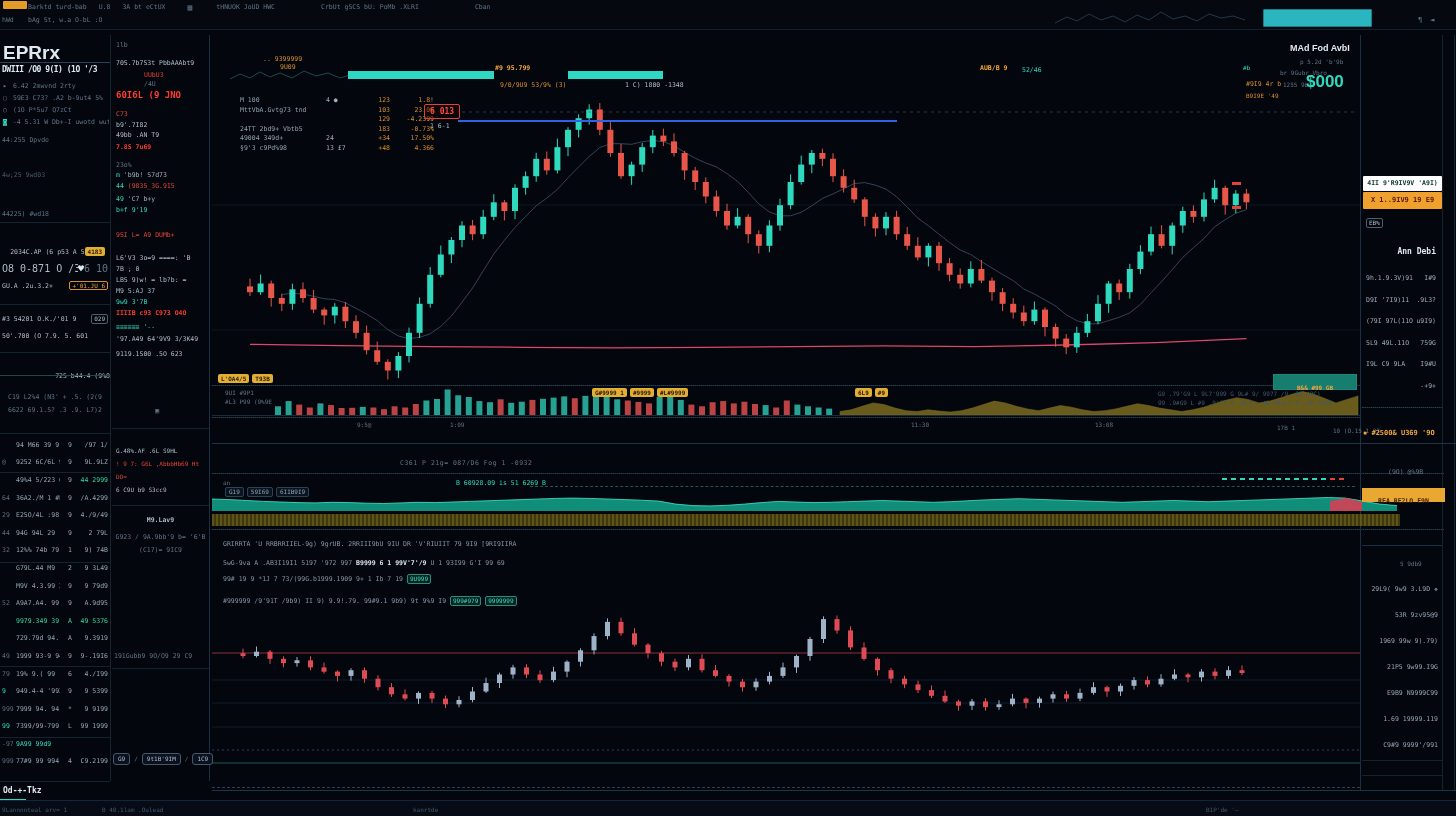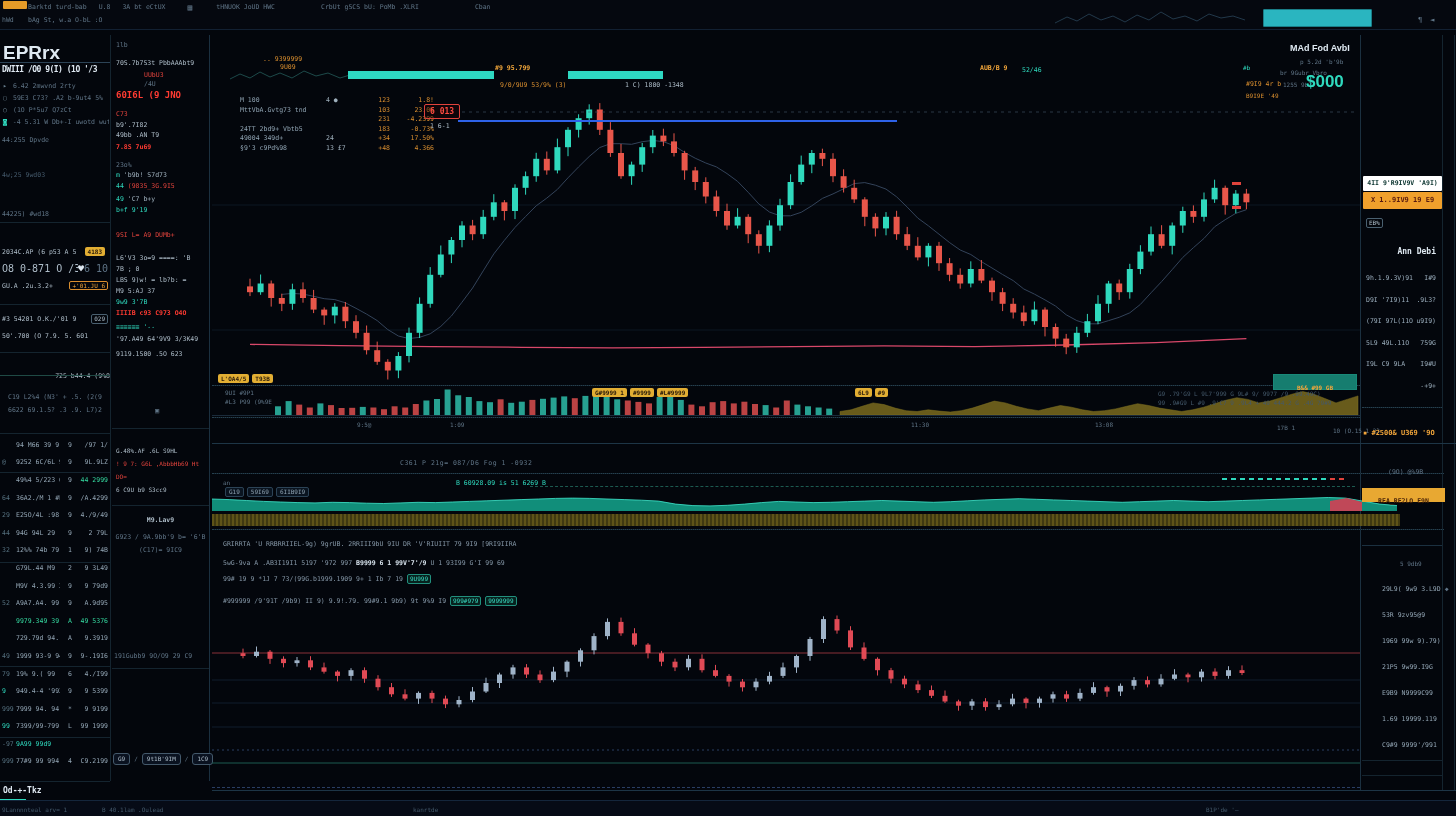--- a/index.html
+++ b/index.html
@@ -40,21 +40,21 @@
   .wl-row.cg{color:#35d9a0}
   .wl-row.ct .cn{color:#2fd9be}
   .wl-row.ci .ci0{color:#2fd9be}
   .wl-row.cvg .cv{color:#35d9a0}
   .leg-row{display:flex;font-size:6.5px;line-height:9.6px;color:#8fa3b2;white-space:nowrap}
   .leg-row .ll{width:86px}.leg-row .lm{width:34px;color:#9fb0bd}
   .leg-row .lv1{width:30px;text-align:right;color:#d98e2f}
   .leg-row .lv2{width:44px;text-align:right;color:#d98e2f}
   .op-row{display:flex;justify-content:space-between;font-size:6.5px;line-height:21.5px;
           color:#9aadbc;padding:0 6px 0 4px;white-space:nowrap}
-  .pp-row{display:flex;justify-content:flex-start;font-size:6.5px;line-height:26px;
+  .pp-row{display:flex;justify-content:flex-end;font-size:6.5px;line-height:26px;
           color:#93a6b5;padding:0 6px 0 20px;white-space:nowrap}
   .btn-teal{position:absolute;background:#ffffff;color:#06302b;font-size:6.5px;font-weight:bold;
            line-height:15px;text-align:center;border-radius:1px}
   .btn-orange{position:absolute;background:#f0a02c;color:#57190f;font-size:7px;font-weight:bold;
            line-height:17px;text-align:center;border-radius:1px}
   .chip-row{position:absolute;display:flex}
   .ov-line{white-space:nowrap;font-size:6.5px;line-height:9px}
   .ov-line .seg-g{color:#8496a6}.ov-line .seg-t{color:#2fc9b2}.ov-line .seg-wb{color:#d8e4ee;font-weight:bold}
   .ov-line .seg-p{color:#e8498e;font-size:12px;font-weight:bold;letter-spacing:1px}
   svg{display:block}
@@ -117,21 +117,21 @@
         <div class="row" style="height: 12px; white-space: nowrap; font-size: 6.5px;">
           <div style="width: 10px; color: rgb(47, 217, 190);">◙</div>
           <div class="g" style="overflow: hidden;">-4 5.31 W Db+-I uwotd wut</div>
         </div>
       </div>
     <div class="abs t65 g" style="left:2px;top:136px">44:255 Dpvde</div>
     <div class="abs t65 gg" style="left:2px;top:171px">4w;25 9wd03</div>
     <div class="abs t65 g" style="left:2px;top:210px">44225) #wd18</div>
     <div class="hline" style="left:0;top:222px;width:110px"></div>
     <div id="wl-pos-a" class="abs" style="left:2px;top:243px;width:106px">
-        <div class="row" style="height: 17px; font-size: 6.5px; justify-content: space-between; white-space: nowrap;">
+        <div class="row" style="height: 17px; font-size: 6.5px; justify-content: flex-end; white-space: nowrap;">
           <div class="w" style="overflow: hidden;">2034C.AP (6 p53 A 5</div>
           <div class="badge-y">4183</div>
         </div>
         <div class="row" style="height: 17px; font-size: 10px; justify-content: flex-start; white-space: nowrap;">
           <div class="w" style="overflow: hidden;">O8 0-871 O /3G</div>
           <div class="wb">♥</div>
           <div class="g">6 10</div>
         </div>
         <div class="row" style="height: 17px; font-size: 6.5px; justify-content: space-between; white-space: nowrap;">
           <div class="w" style="overflow: hidden;">GU.A .2u.3.2+</div>
@@ -364,21 +364,21 @@
       </div>
       <div class="leg-row">
         <div class="ll">MttVbA.Gvtg73 tnd</div>
         <div class="lm"></div>
         <div class="lv1">103</div>
         <div class="lv2">23.0%</div>
       </div>
       <div class="leg-row">
         <div class="ll"></div>
         <div class="lm"></div>
-        <div class="lv1">231</div>
+        <div class="lv1">129</div>
         <div class="lv2">-4.2399</div>
       </div>
       <div class="leg-row">
         <div class="ll">24TT 2bd9+ Vbtb5</div>
         <div class="lm"></div>
         <div class="lv1">183</div>
         <div class="lv2">-0.73%</div>
       </div>
       <div class="leg-row">
         <div class="ll">49004 349d+</div>

